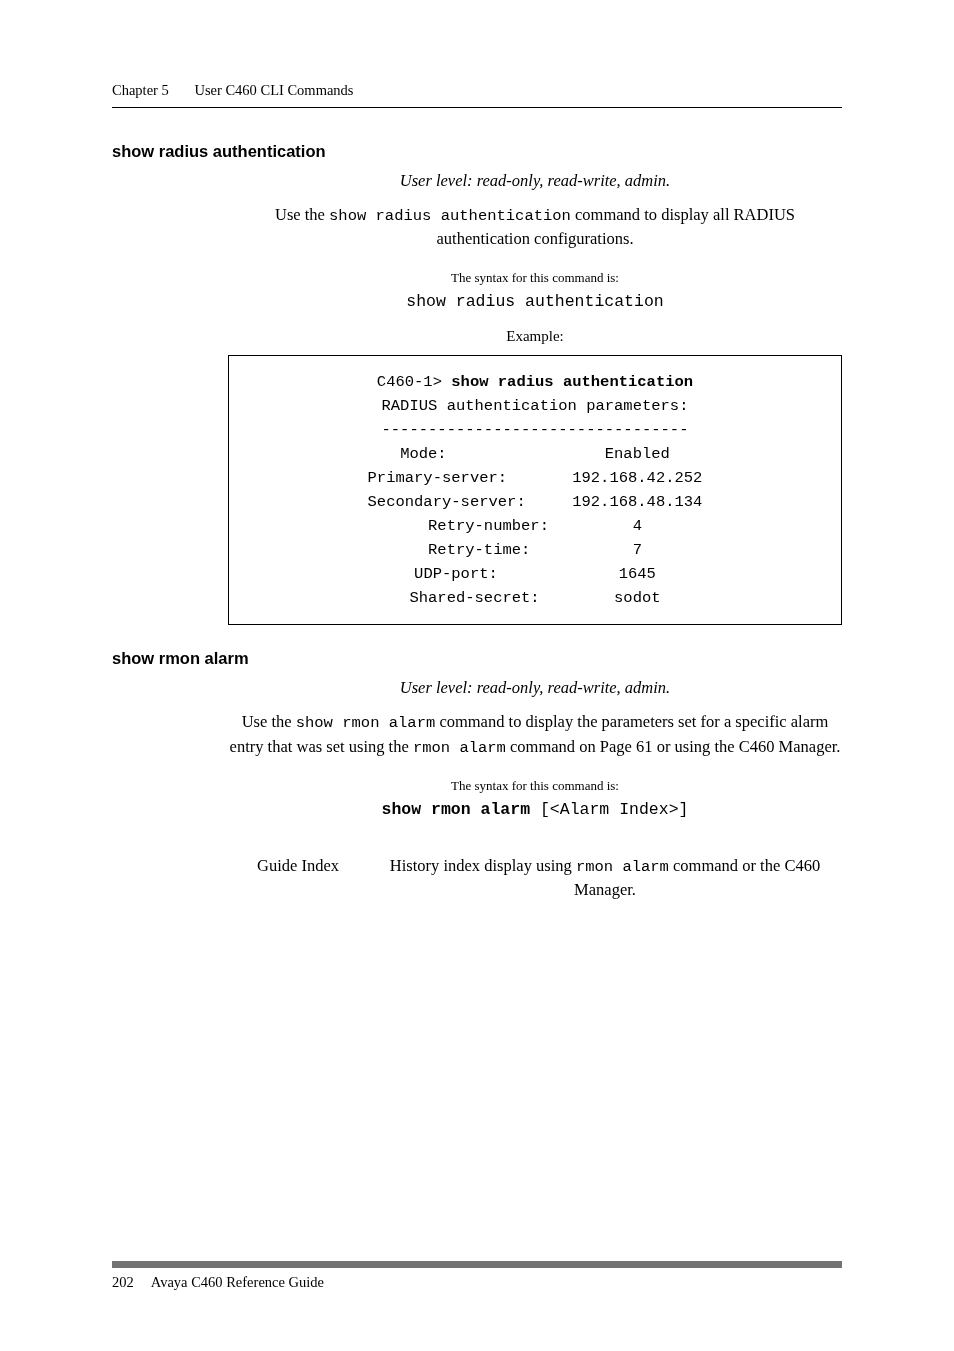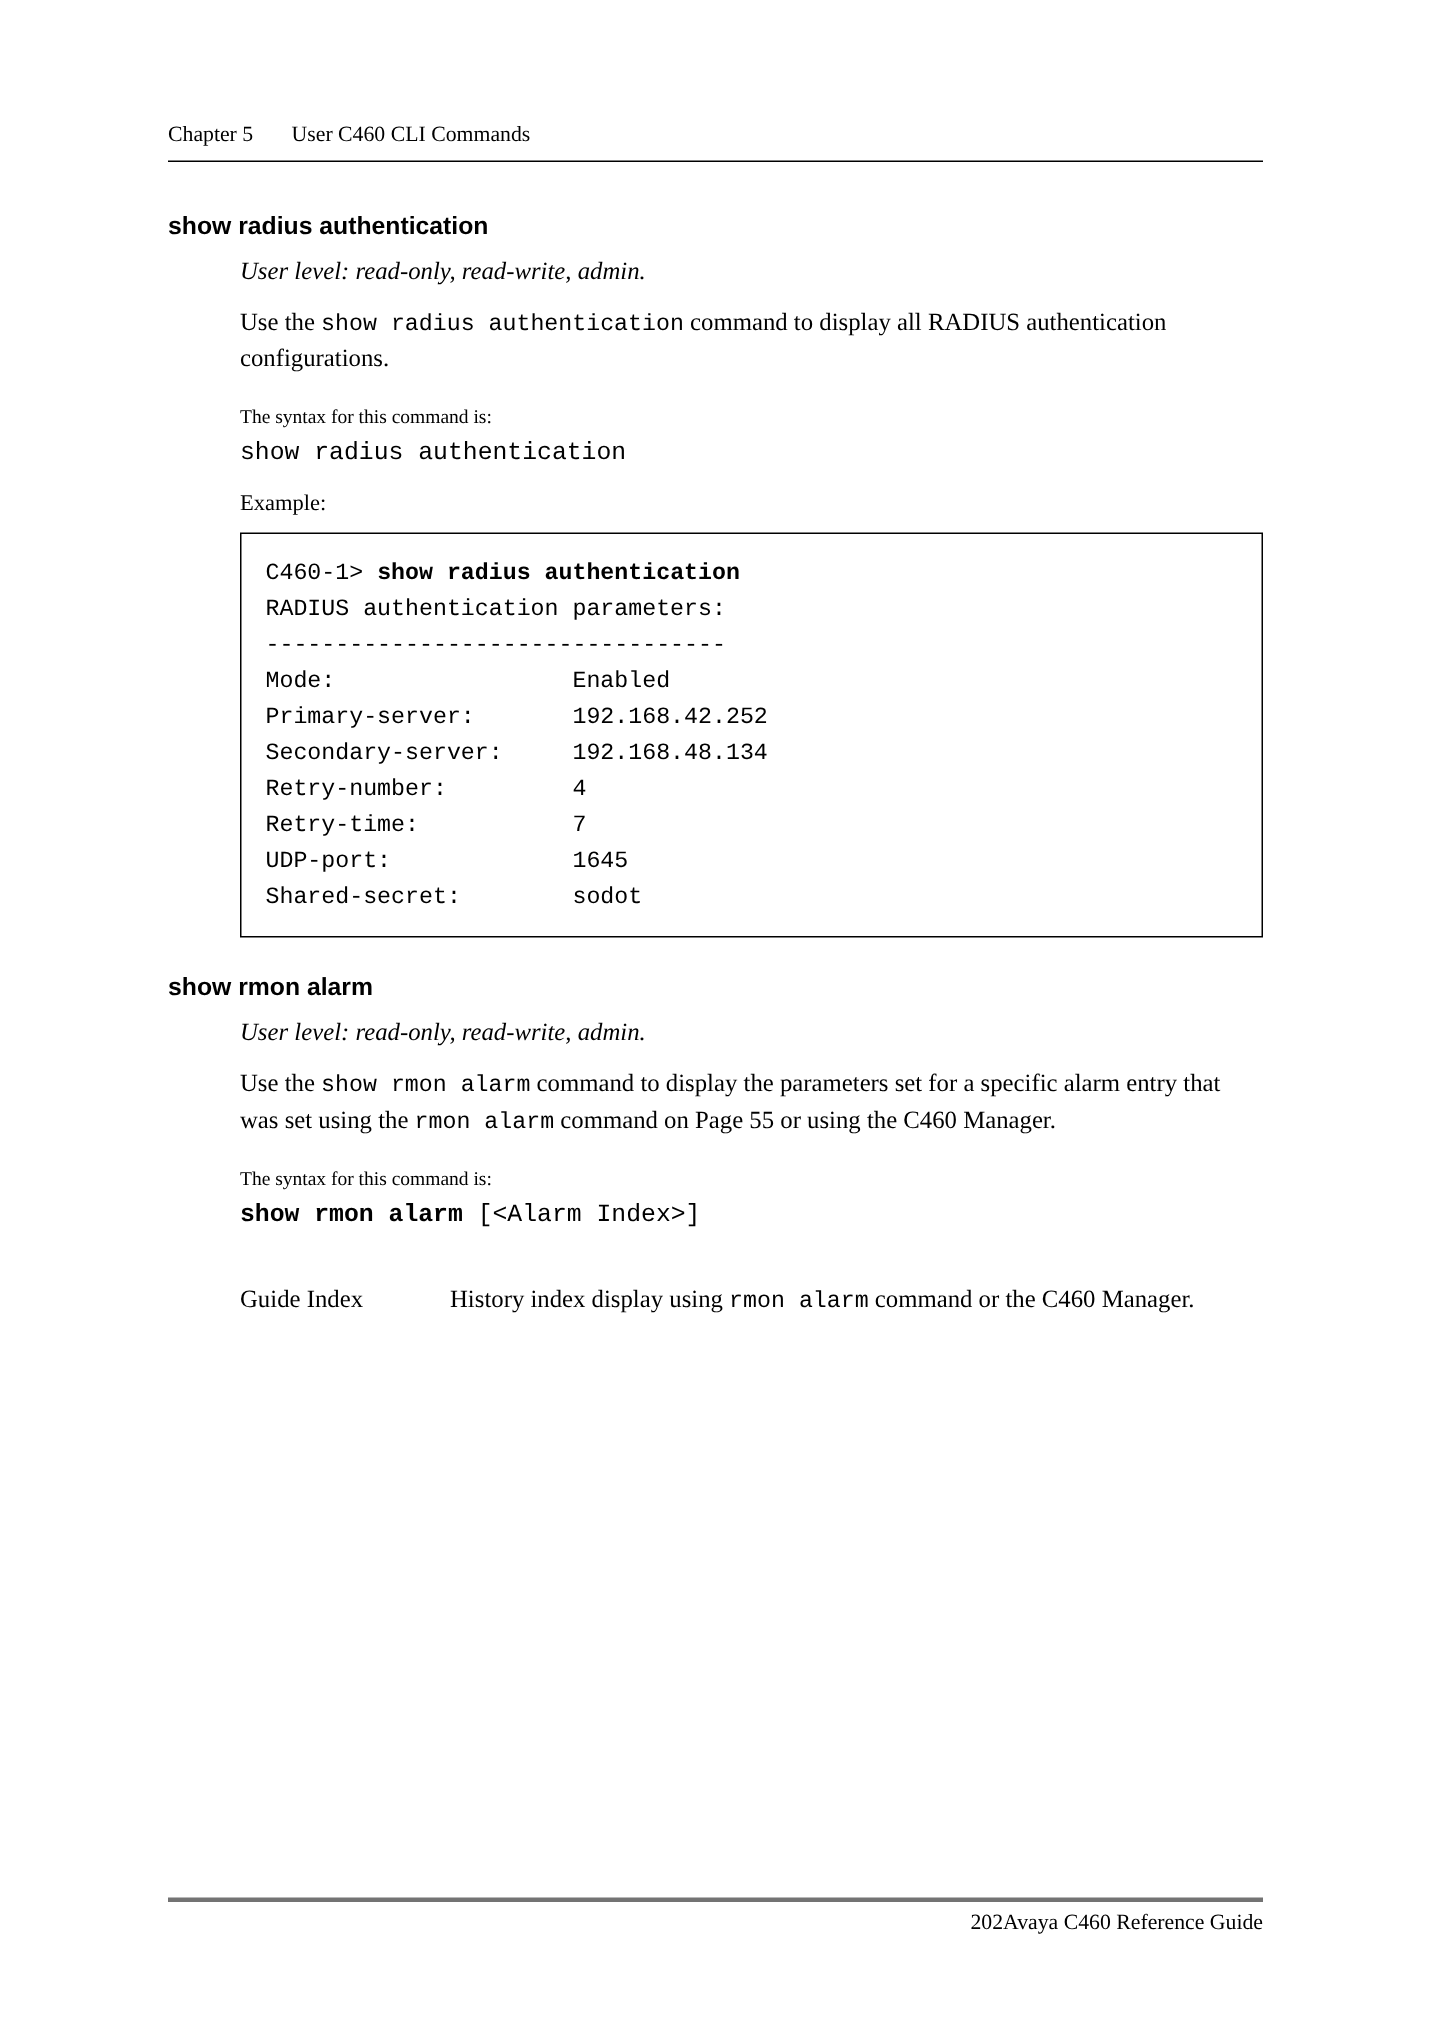--- a/index.html
+++ b/index.html
@@ -26,21 +26,22 @@
     margin-bottom: 34px;
   }
   .running-head .chnum { margin-right: 22px; }
   .section-title {
     font-family: "Helvetica Neue", Arial, sans-serif;
     font-weight: 700;
     font-size: 16.5px;
     margin: 0 0 8px 0;
   }
   .body-indent {
-    margin-left: 48px;
+    margin-left: 116px;
+    text-align: center;
   }
   .ital {
     font-style: italic;
   }
   p.body {
     font-size: 16.5px;
     line-height: 1.45;
     margin: 0 0 10px 0;
   }
   p.lead {
@@ -78,25 +79,26 @@
     flex: 0 0 140px;
   }
   .param-desc {
     flex: 1 1 auto;
   }
   .footer {
     position: absolute;
     left: 112px;
     right: 112px;
     bottom: 60px;
-    border-top: 3px solid #737373;
+    border-top: 7px solid #737373;
     padding-top: 6px;
     font-size: 14.5px;
     display: flex;
-    justify-content: flex-end;
+    justify-content: flex-start;
+    gap: 17px;
   }
   .spacer-sm { height: 8px; }
   .spacer-md { height: 14px; }
 </style>
 </head>
 <body>
 
 <div class="page">
 
   <div class="running-head">
@@ -131,21 +133,21 @@
 <span>UDP-port:             1645</span>
 <span>Shared-secret:        sodot</span></div>
   </div>
 
   <h2 class="section-title">show rmon alarm</h2>
 
   <div class="body-indent">
     <p class="body ital">User level: read-only, read-write, admin.</p>
 
     <p class="body">
-      <span>Use the </span><span class="inline-mono">show rmon alarm</span><span> command to display the parameters set for a specific alarm entry that was set using the </span><span class="inline-mono">rmon alarm</span><span> command on Page 55 or using the C460 Manager.</span>
+      <span>Use the </span><span class="inline-mono">show rmon alarm</span><span> command to display the parameters set for a specific alarm entry that was set using the </span><span class="inline-mono">rmon alarm</span><span> command on Page 61 or using the C460 Manager.</span>
     </p>
 
     <div class="spacer-sm"></div>
 
     <p class="lead">The syntax for this command is:</p>
     <p class="body inline-mono"><span class="syntax-bold">show rmon alarm</span><span> [&lt;Alarm Index&gt;]</span></p>
 
     <div class="spacer-md"></div>
 
     <div class="param-row">

